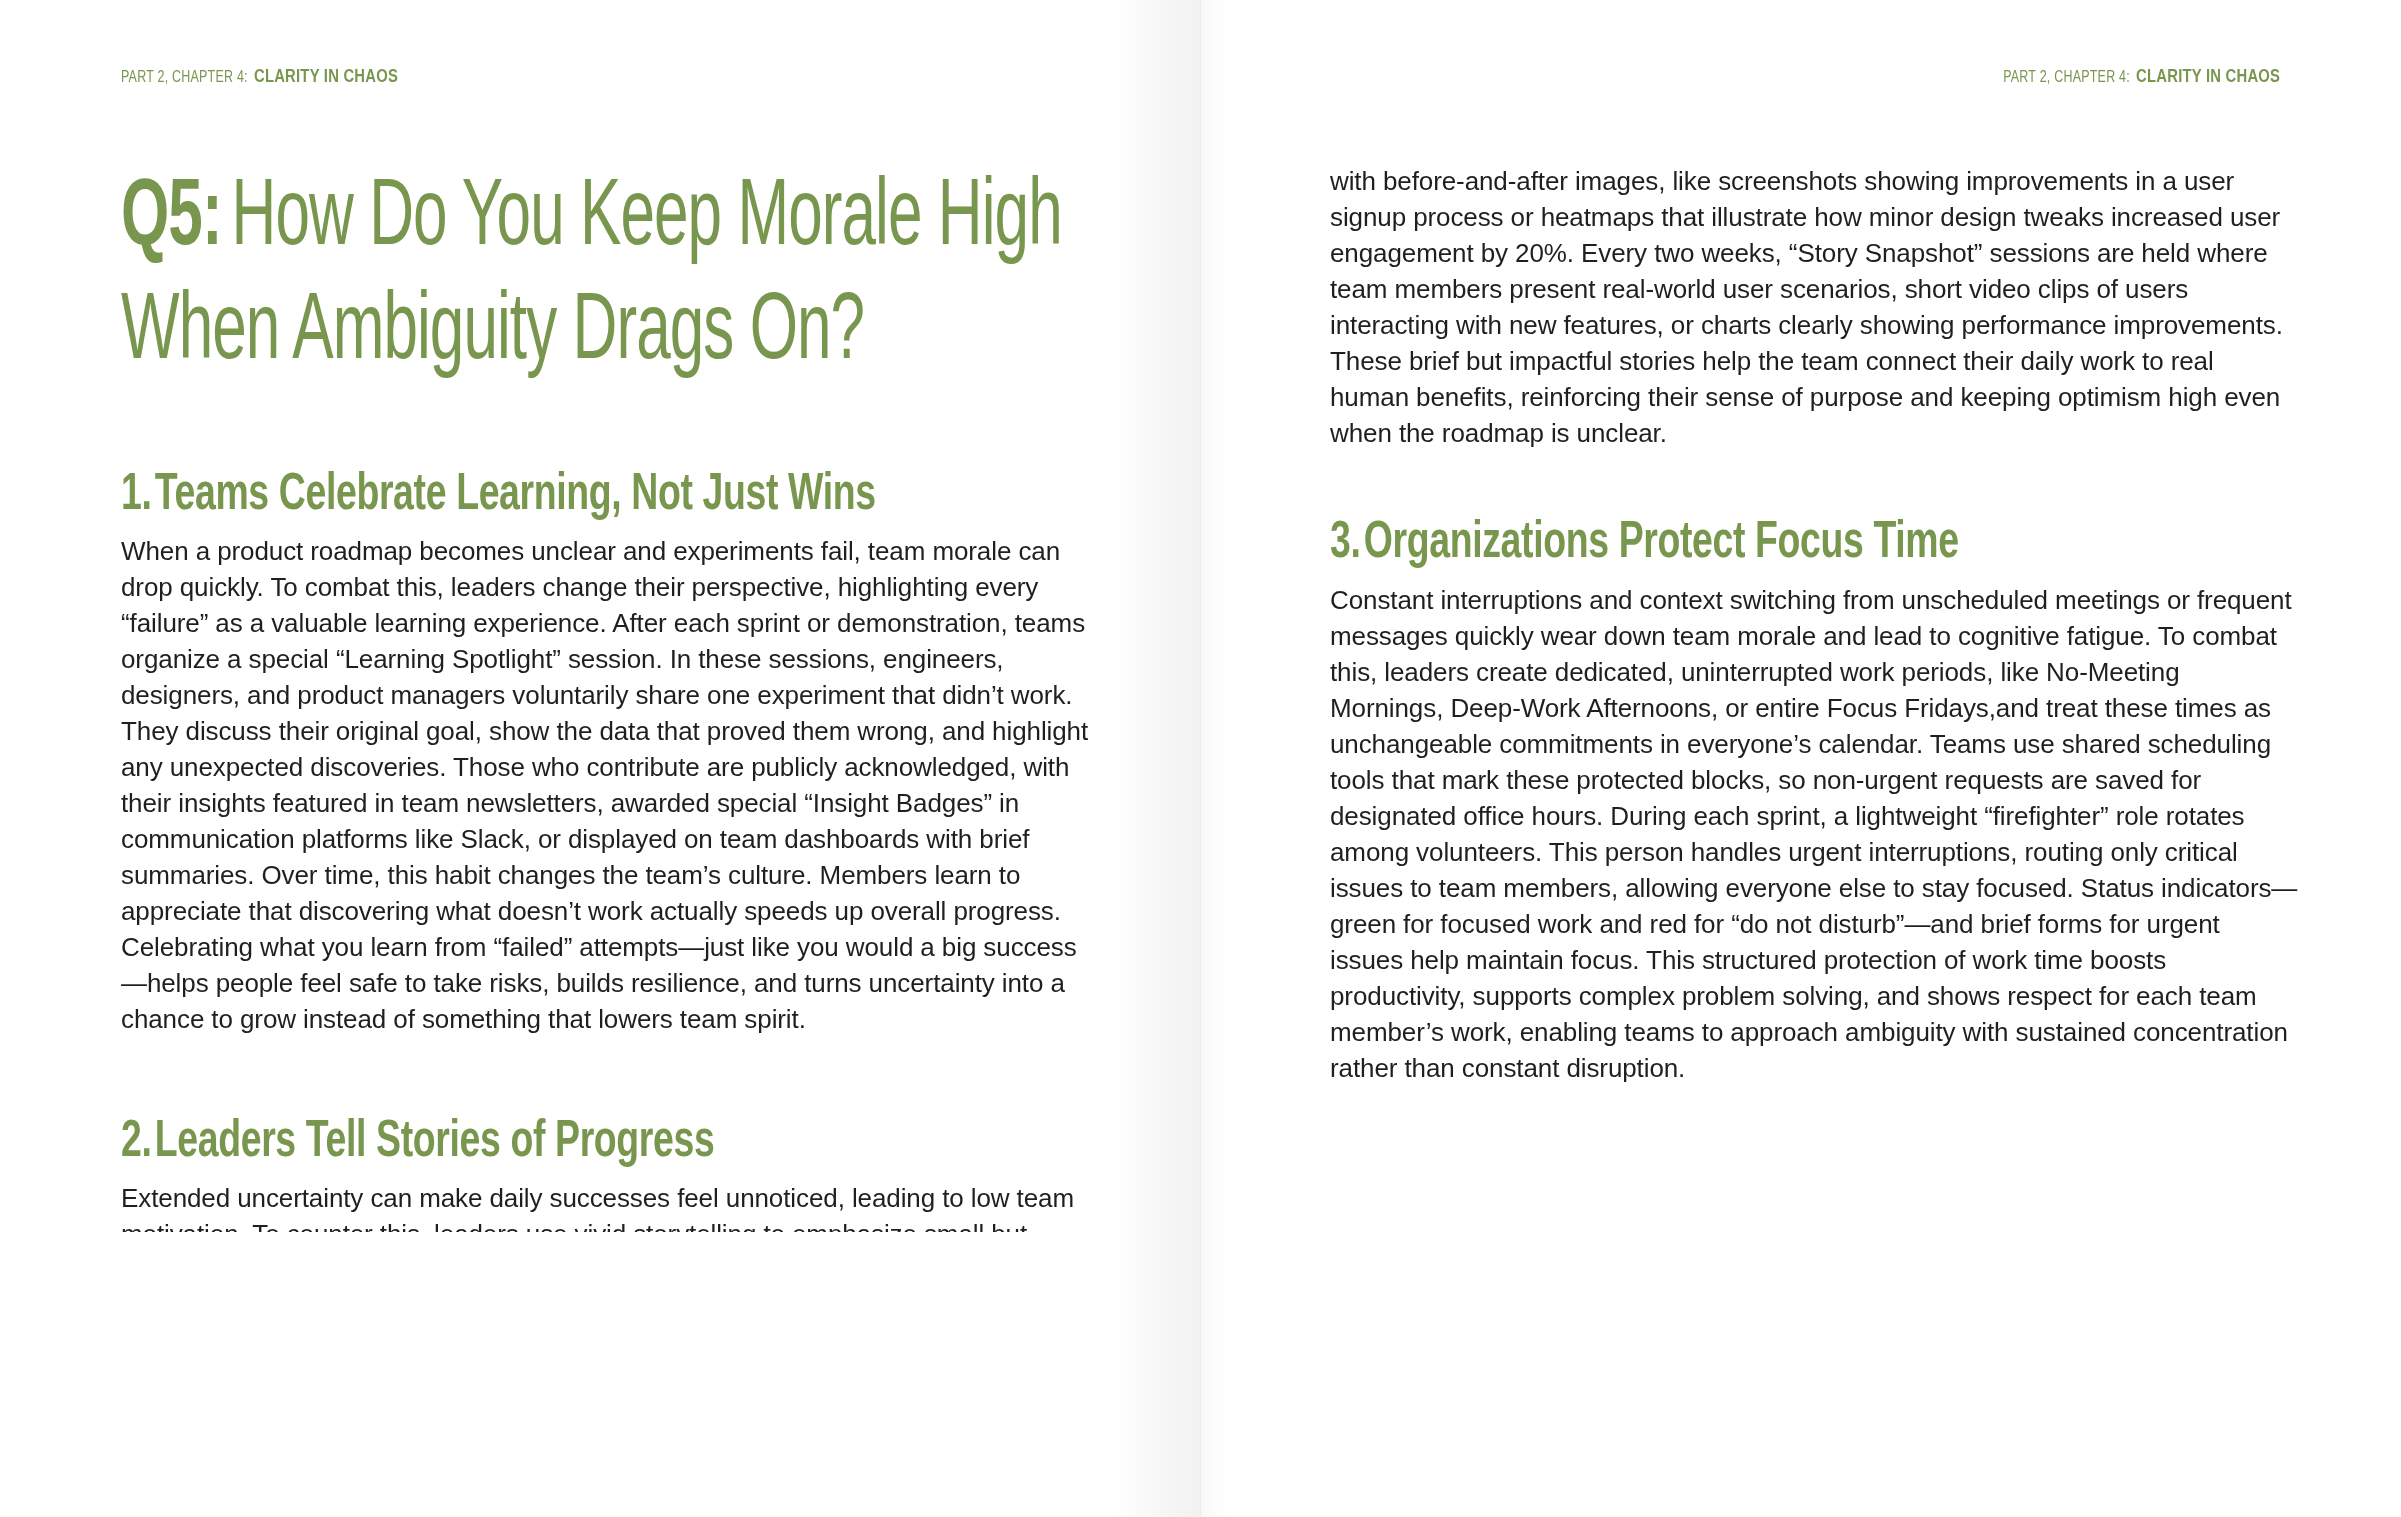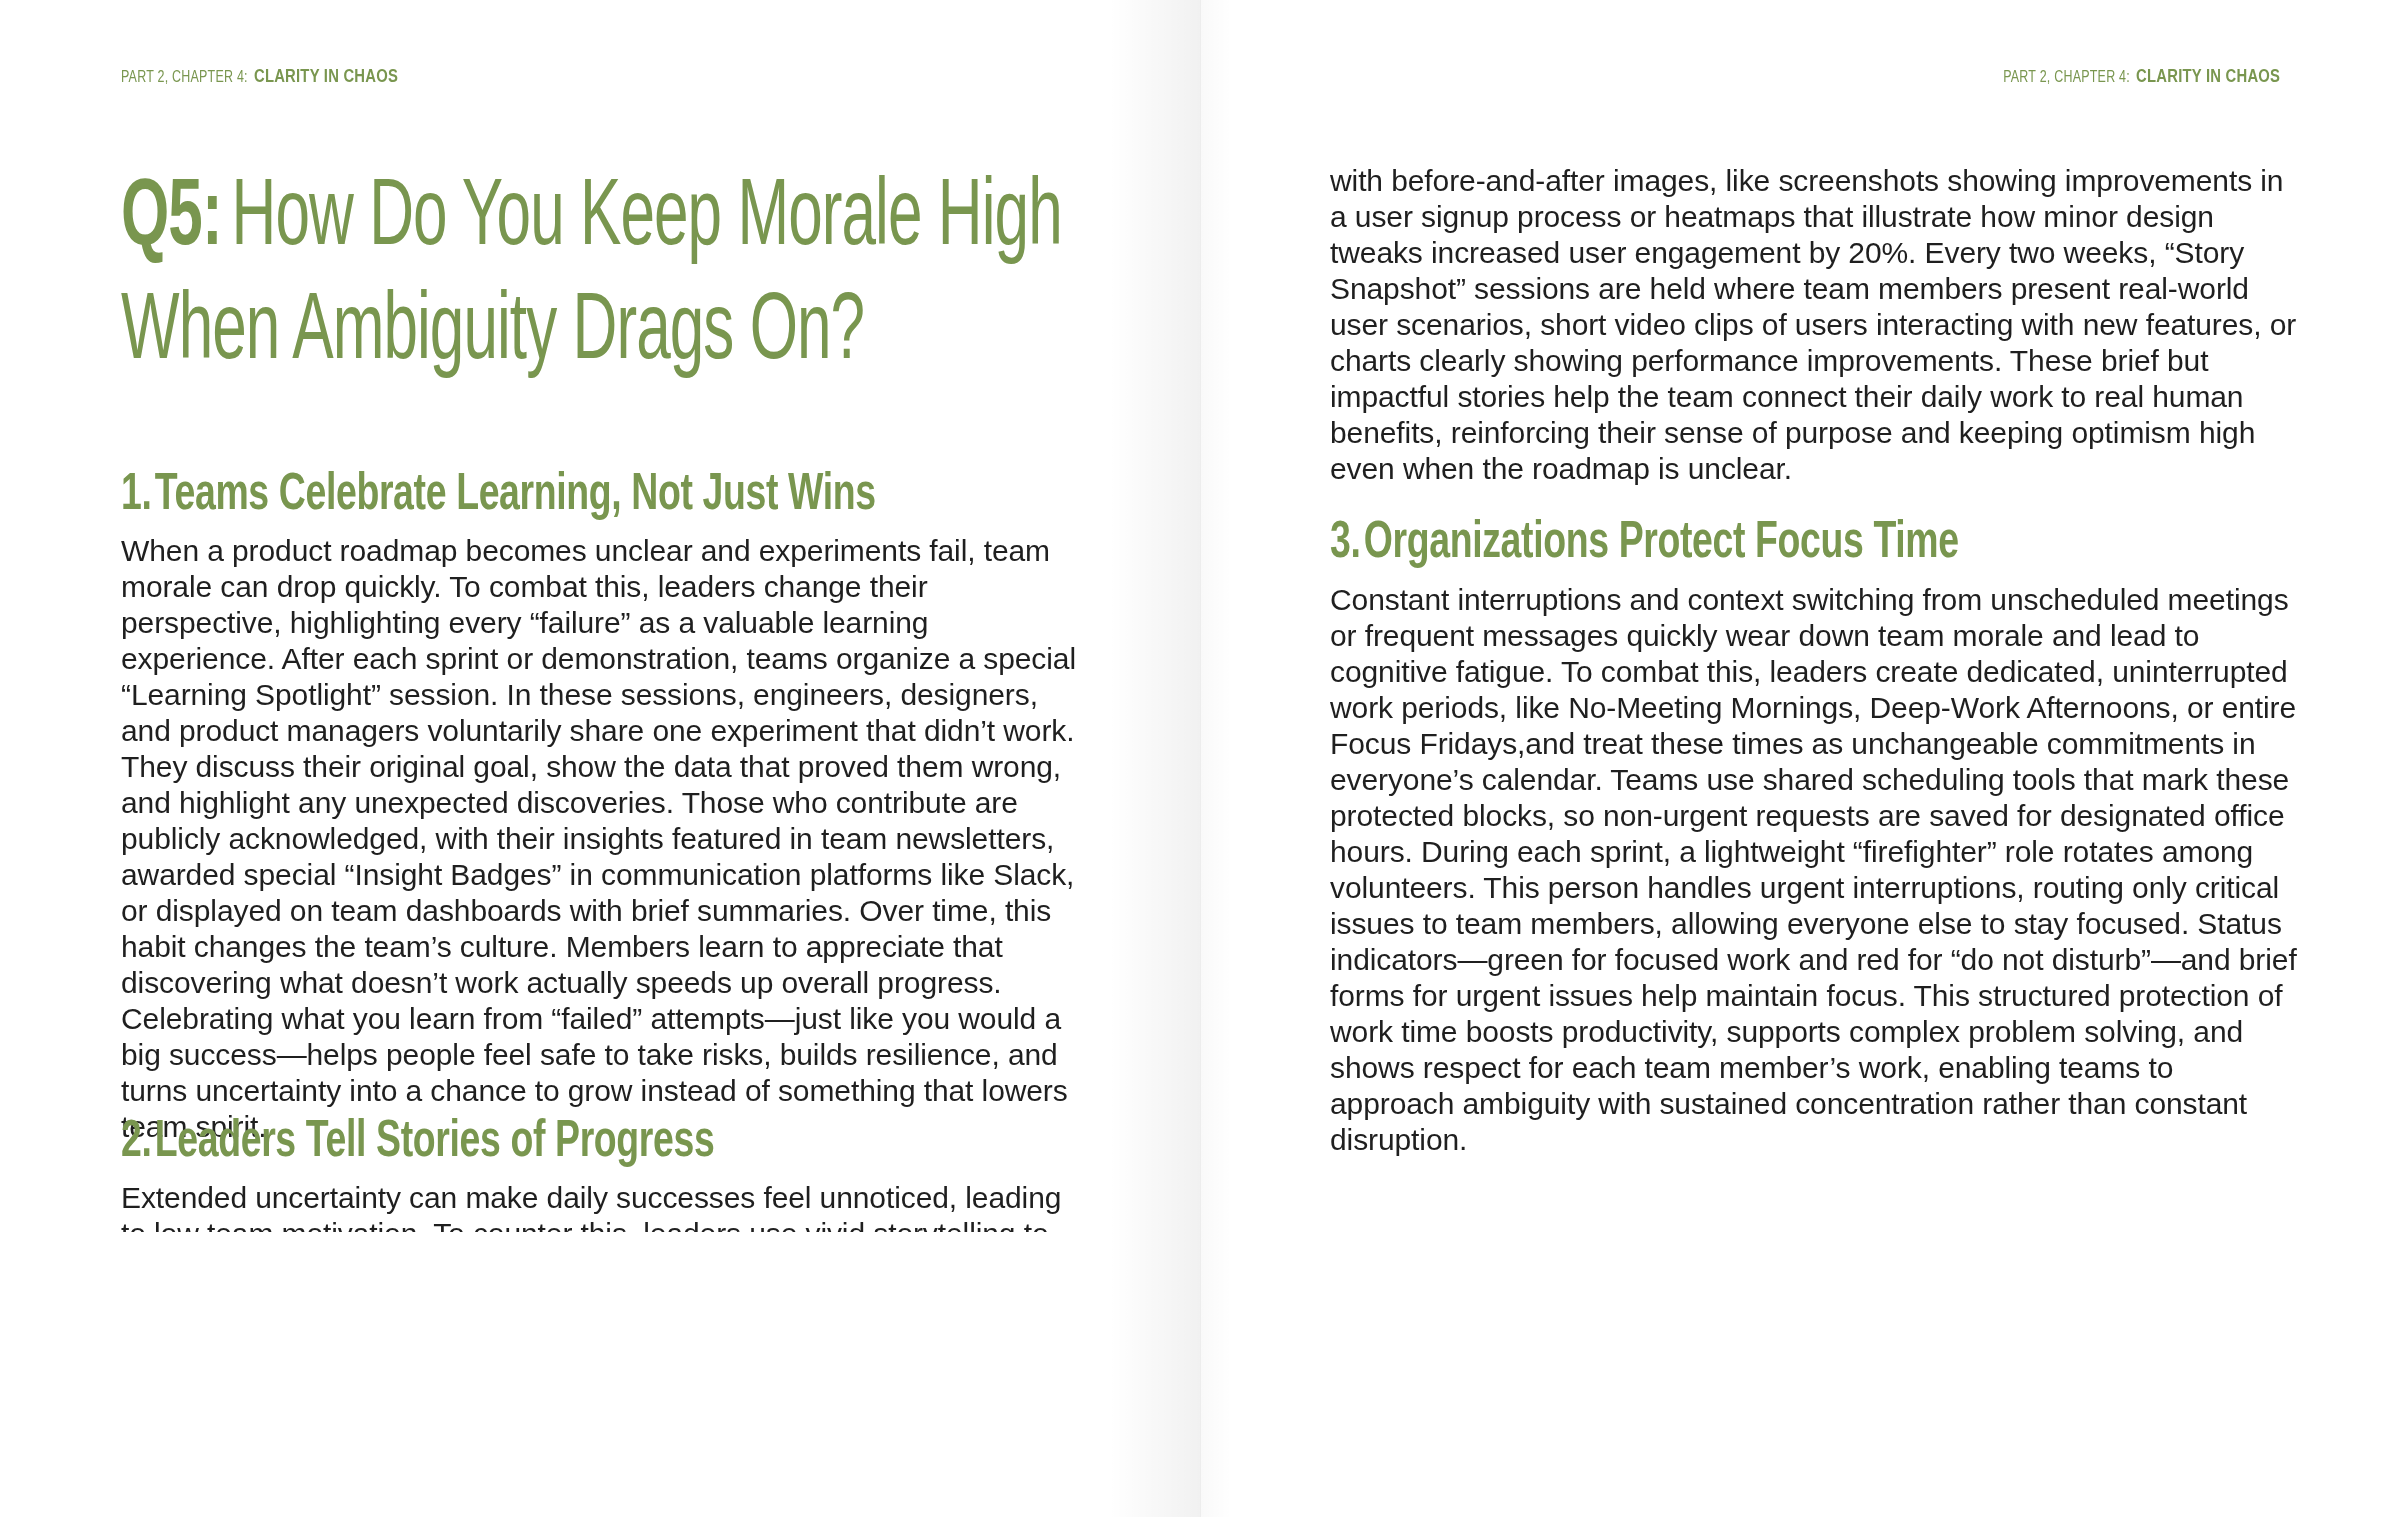--- a/index.html
+++ b/index.html
@@ -112,21 +112,21 @@
   .sec-num {
     display: inline-block;
     width: 47px;
   }
 
   
   .body-text {
     position: absolute;
     margin: 0;
     width: 968px;
-    font-size: 30px;
+    font-size: 26px;
     line-height: 36px;
     font-weight: 400;
     color: #1f1f1f;
     letter-spacing: -0.1px;
   }
 
   
   .page-num {
     position: absolute;
     top: 1437px;

